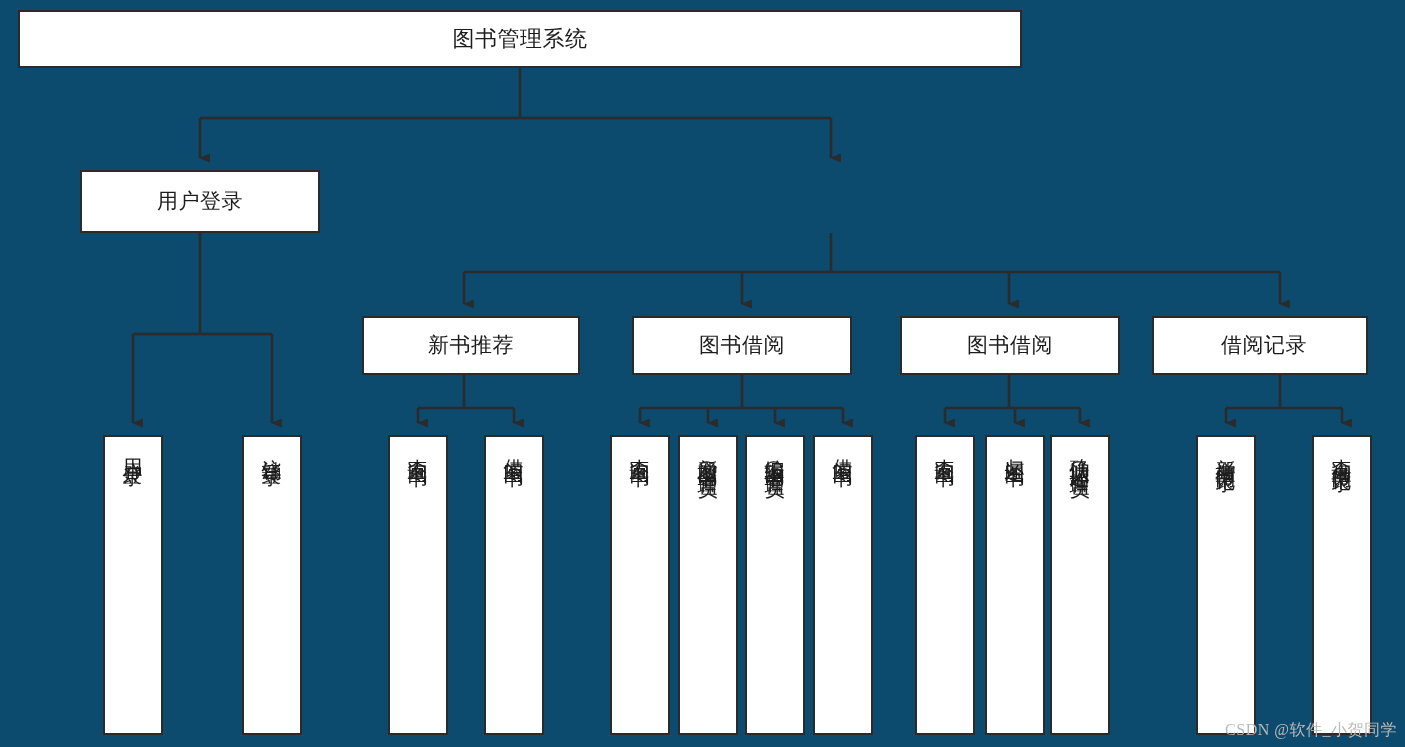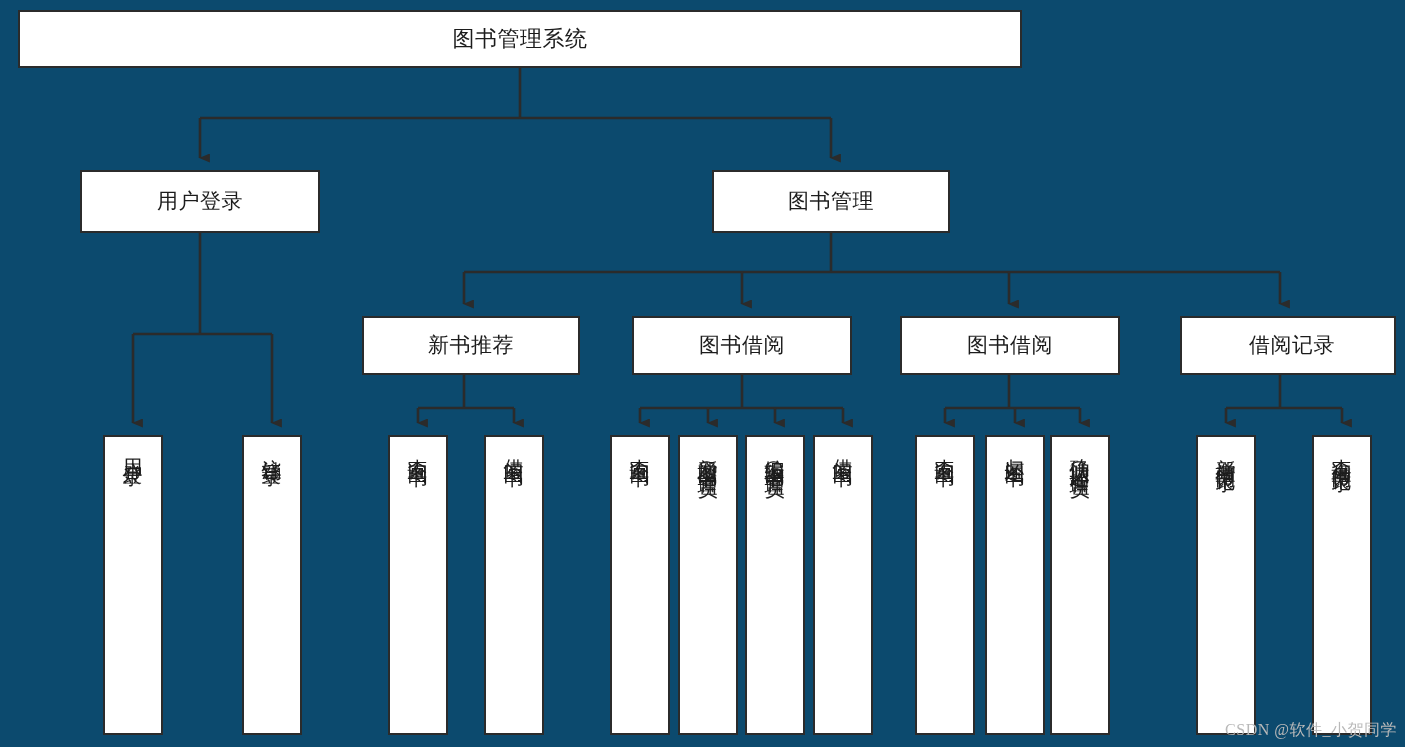--- a/index.html
+++ b/index.html
@@ -128,34 +128,31 @@
     </g>
   </svg>
 
   <div class="node root" style="left:18px; top:10px; width:1004px; height:58px;">
     <span class="node-label">图书管理系统</span>
   </div>
 
   <div class="node" style="left:80px; top:170px; width:240px; height:63px;">
     <span class="node-label">用户登录</span>
   </div>
-  <div class="node" style="left:712px; top:170px; width:238px; height:63px;">
-    <span class="node-label">图书管理</span>
-  </div>
 
   <div class="node" style="left:362px; top:316px; width:218px; height:59px;">
     <span class="node-label">新书推荐</span>
   </div>
   <div class="node" style="left:632px; top:316px; width:220px; height:59px;">
     <span class="node-label">图书借阅</span>
   </div>
   <div class="node" style="left:900px; top:316px; width:220px; height:59px;">
     <span class="node-label">图书借阅</span>
   </div>
-  <div class="node" style="left:1180px; top:316px; width:216px; height:59px;padding-left:8px;">
+  <div class="node" style="left:1152px; top:316px; width:216px; height:59px;padding-left:8px;">
     <span class="node-label">借阅记录</span>
   </div>
 
   <div class="node leaf" style="left:103px; top:435px; width:60px; height:300px;">
     <span class="node-label">用户登录</span>
   </div>
   <div class="node leaf" style="left:242px; top:435px; width:60px; height:300px;">
     <span class="node-label">注销登录</span>
   </div>
   <div class="node leaf" style="left:388px; top:435px; width:60px; height:300px;">

